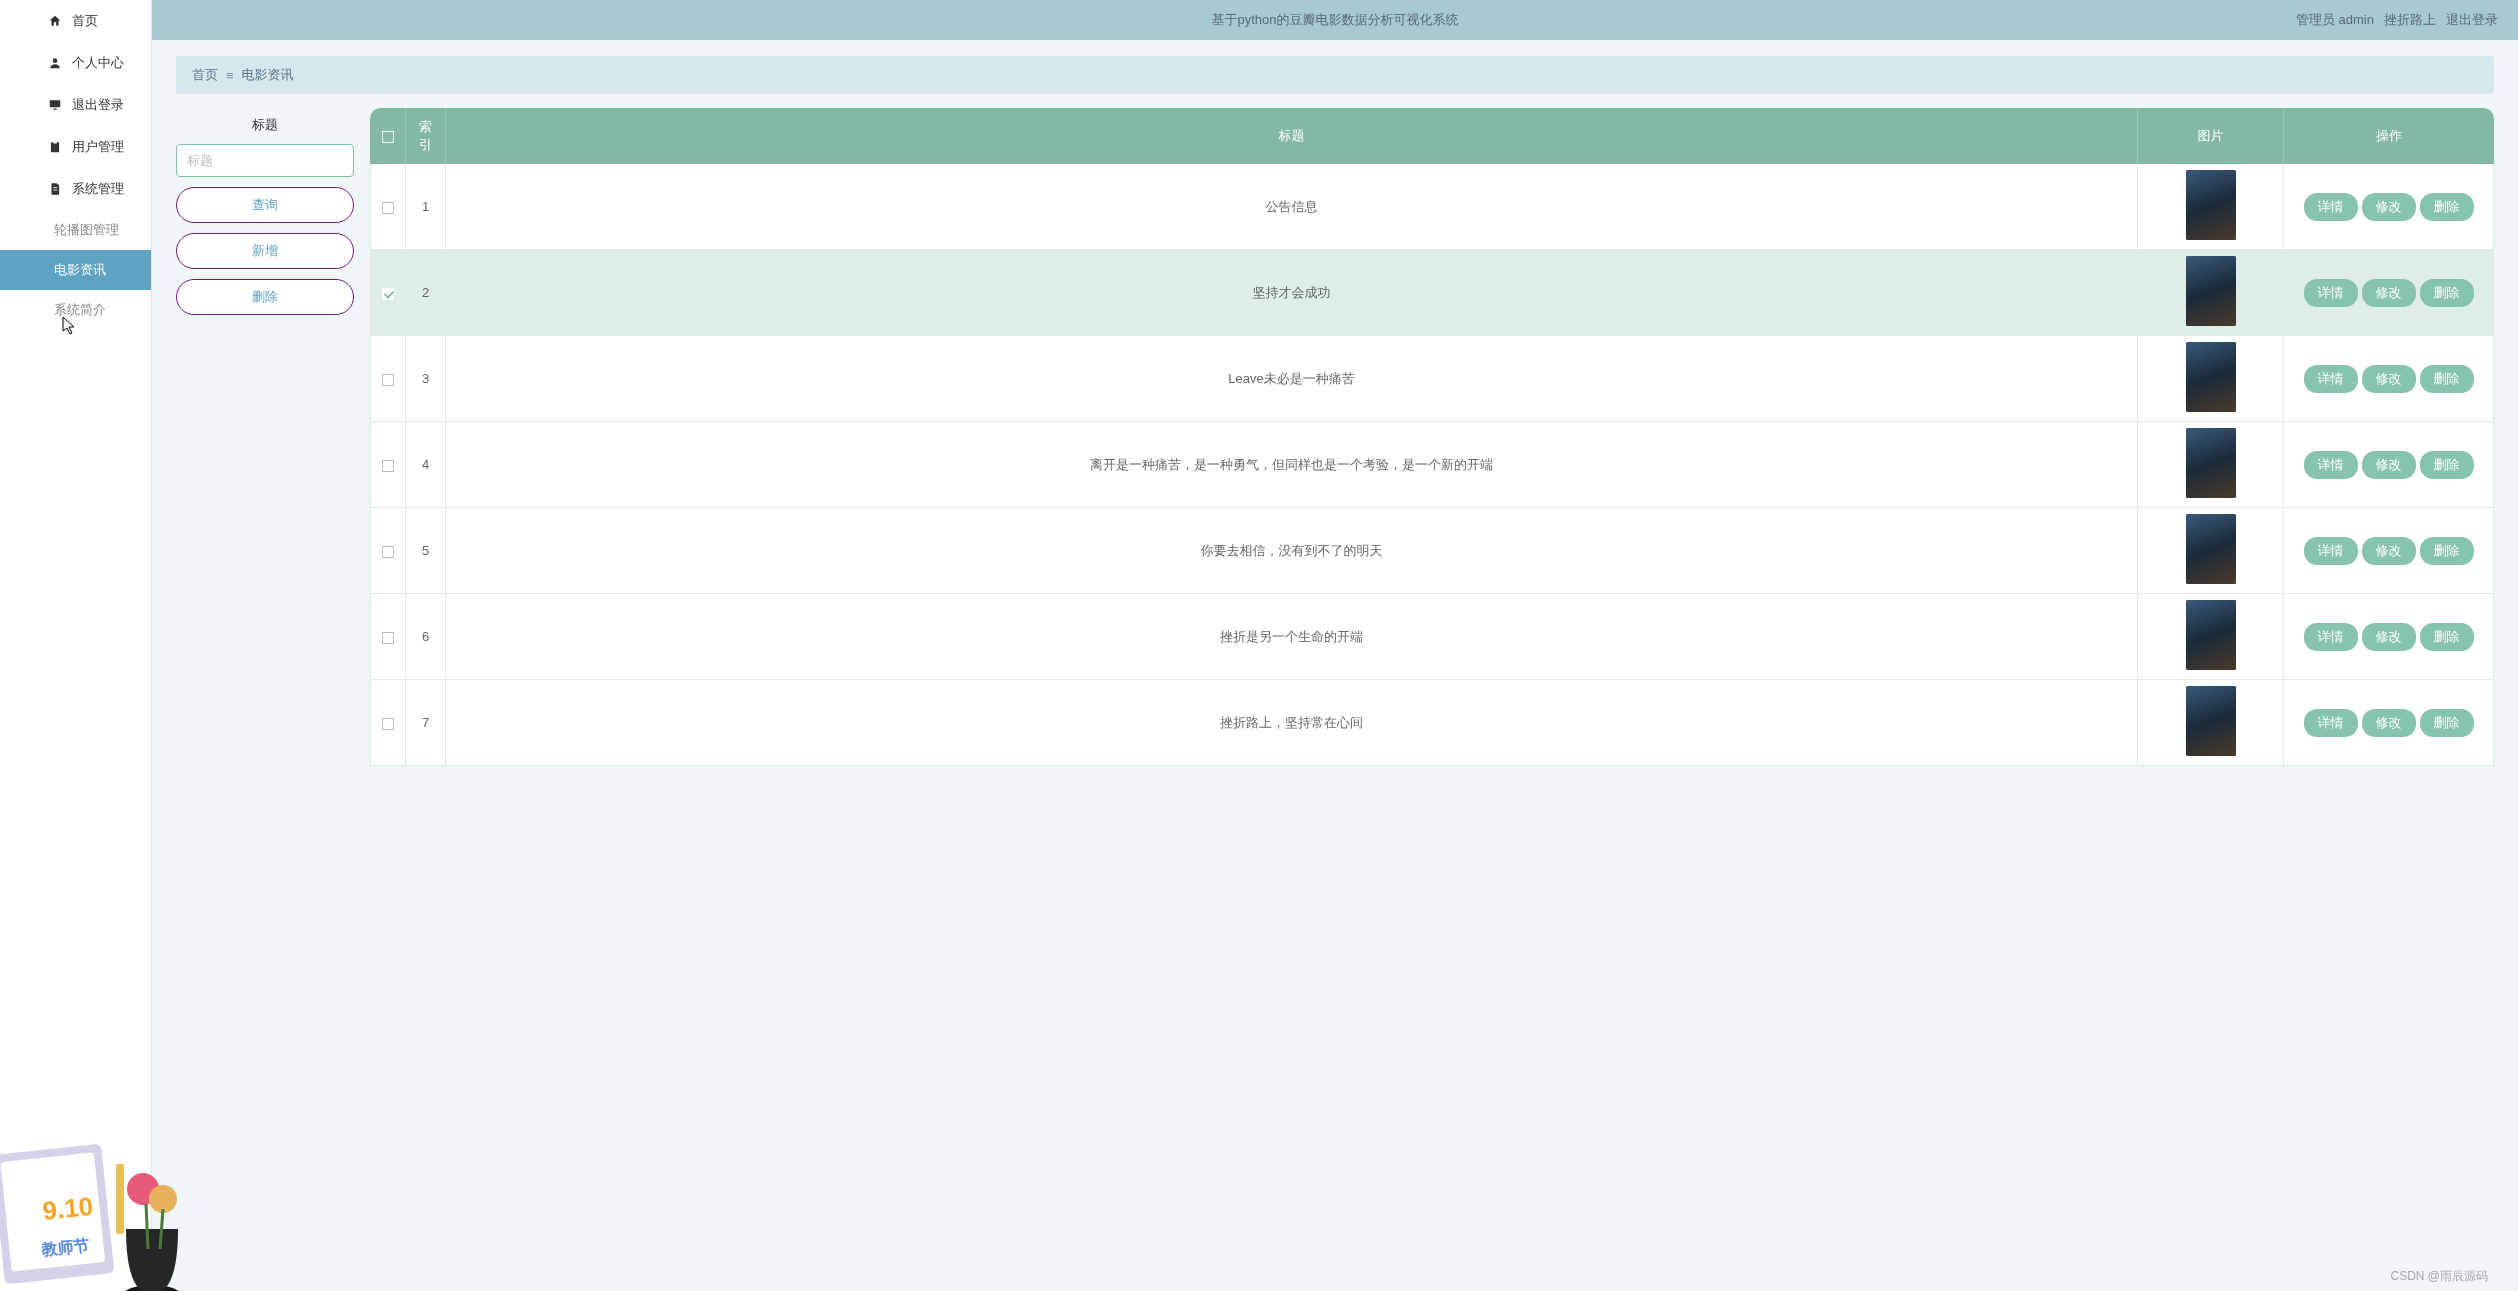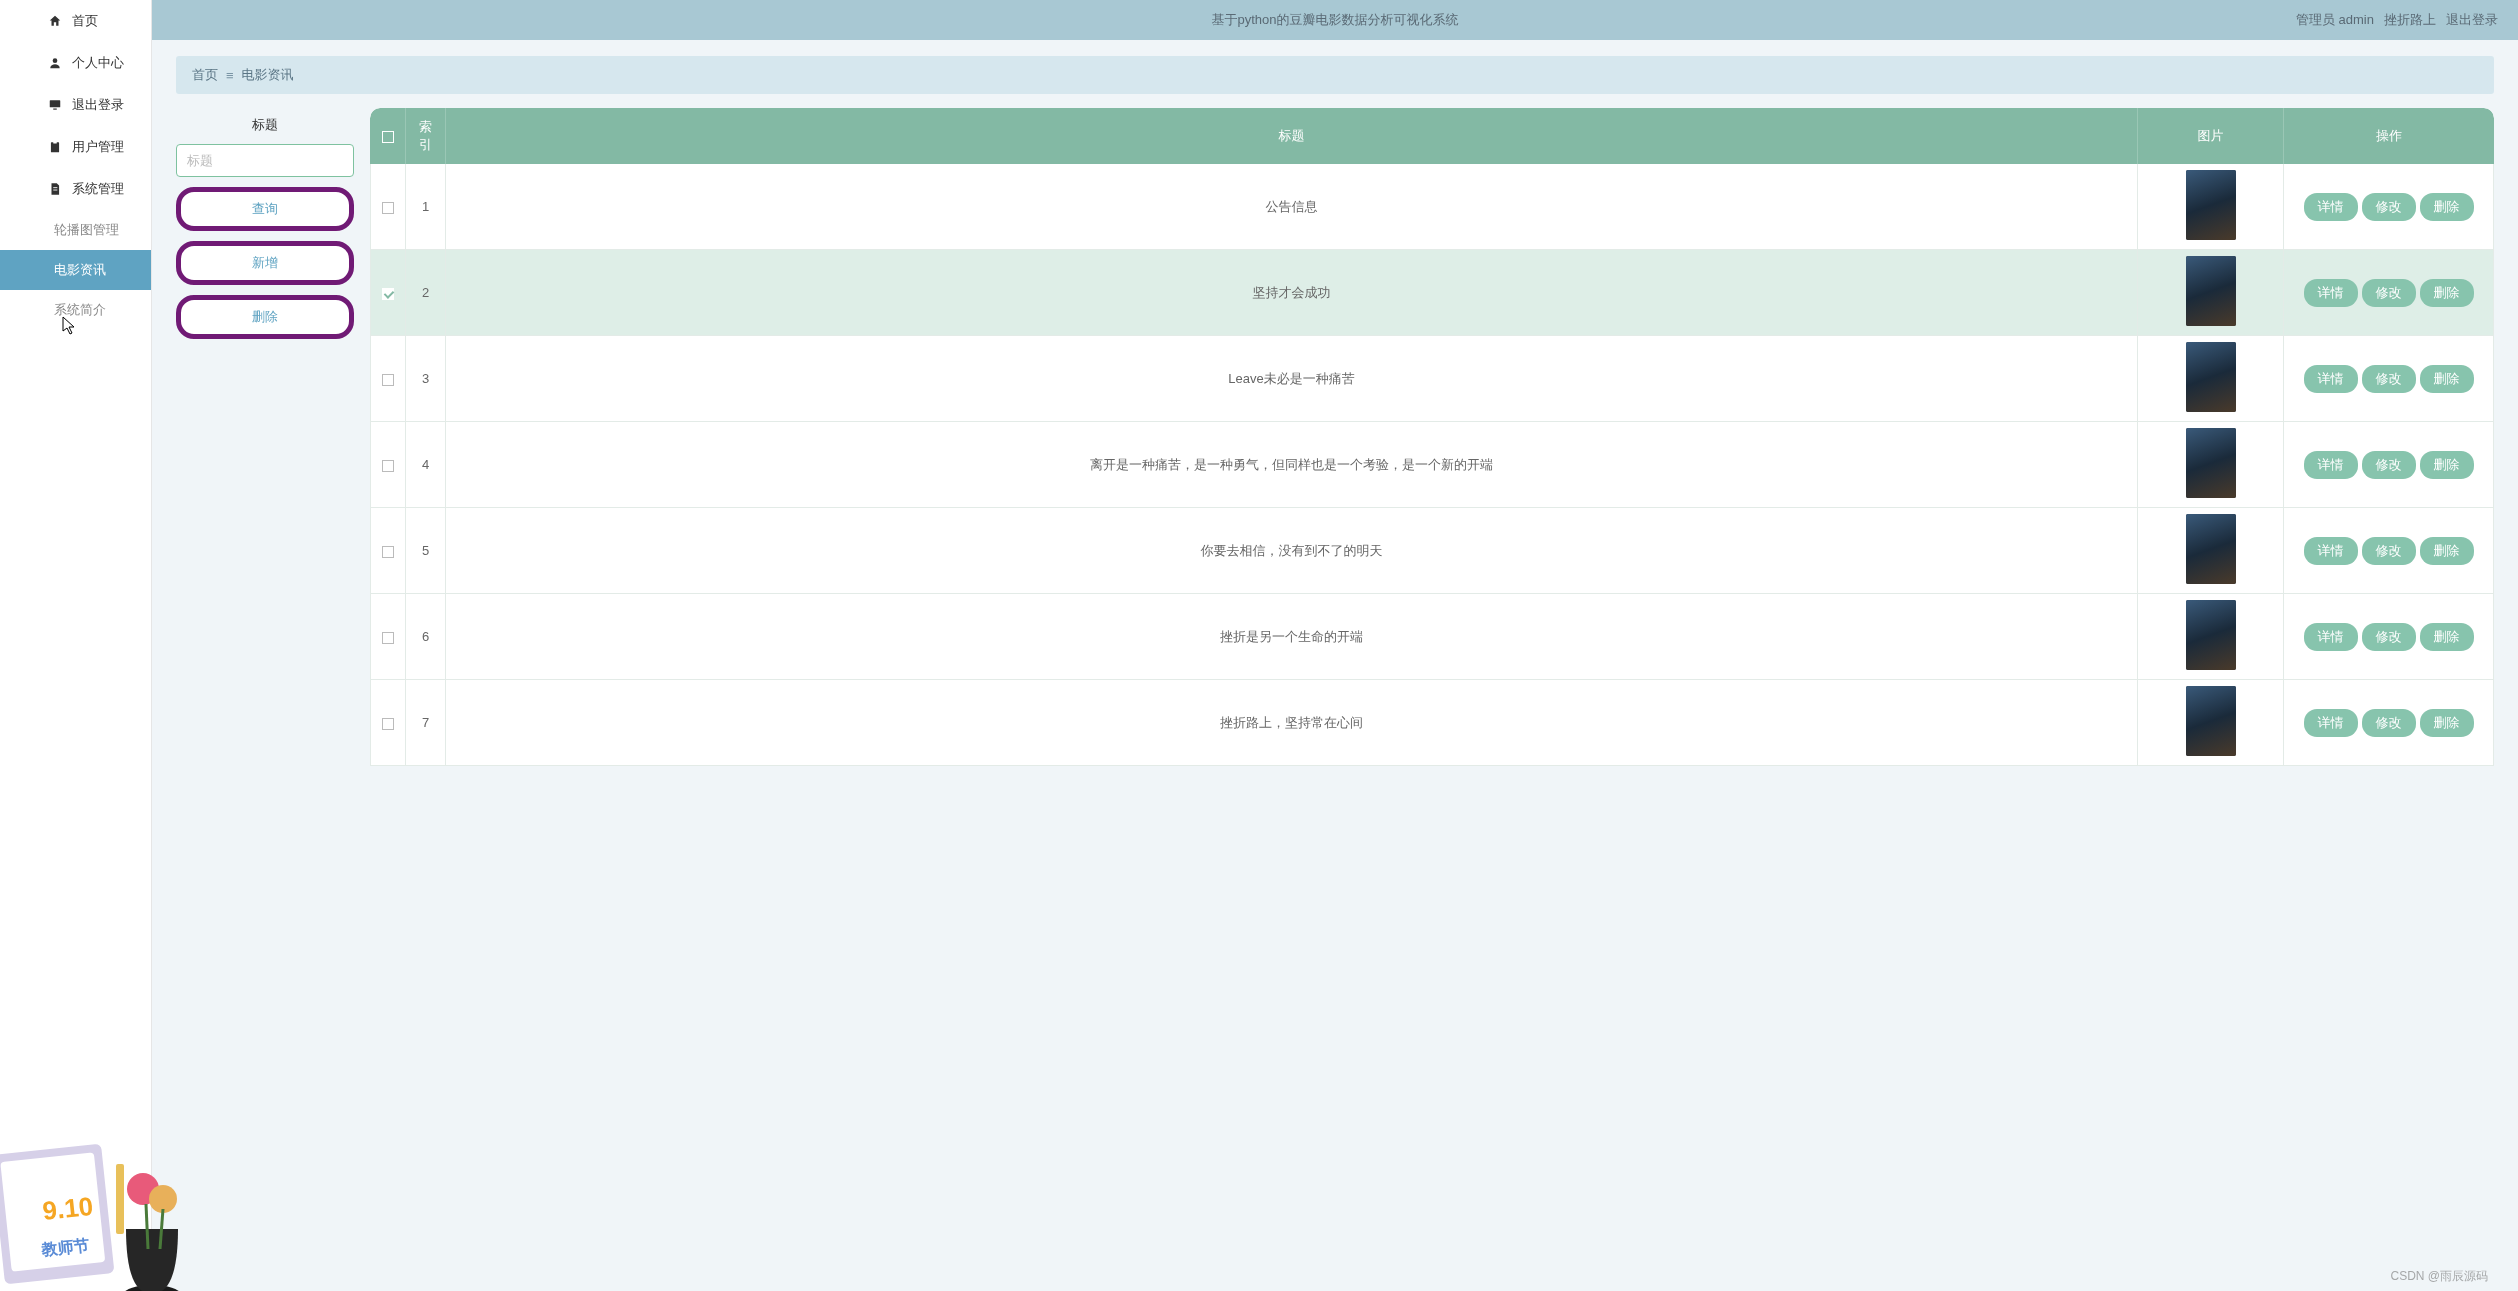--- a/index.html
+++ b/index.html
@@ -24,21 +24,21 @@
     
     .breadcrumb { margin: 16px 24px 0 24px; background: #d6e7ee; padding: 10px 16px; font-size: 13px; color: #5a7585; border-radius: 3px; display: flex; align-items: center; gap: 8px; }
     .breadcrumb .sep { color: #7a95a5; }
     
     .content { display: flex; margin: 14px 24px 0 24px; gap: 16px; flex: 1; overflow: hidden; }
     
     .filter-panel { width: 178px; flex-shrink: 0; }
     .filter-label { text-align: center; padding: 8px 0 10px 0; font-size: 13px; color: #333; }
     .filter-input { width: 100%; border: 1px solid #7ec2a0; border-radius: 4px; padding: 8px 10px; font-size: 13px; outline: none; margin-bottom: 10px; }
     .filter-input::placeholder { color: #bbb; }
-    .filter-btn { width: 100%; border: 5px solid #701a75; background: #fff; color: #5fa3c2; padding: 8px 0; border-radius: 18px; font-size: 13px; cursor: pointer; margin-bottom: 10px; }
+    .filter-btn { width: 100%; border: 1px solid #701a75; background: #fff; color: #5fa3c2; padding: 8px 0; border-radius: 18px; font-size: 13px; cursor: pointer; margin-bottom: 10px; }
     
     .table-wrap { flex: 1; overflow: auto; border-radius: 10px 10px 0 0; }
     table { width: 100%; border-collapse: separate; border-spacing: 0; background: #fff; }
     thead th { background: #83b9a4; color: #fff; font-weight: normal; font-size: 13px; padding: 10px 8px; border-right: 1px solid #9ac7b5; }
     thead th:first-child { border-top-left-radius: 10px; width: 36px; }
     thead th:nth-child(2) { width: 40px; }
     thead th:nth-child(4) { width: 146px; }
     thead th:last-child { border-top-right-radius: 10px; border-right: none; width: 210px; }
     tbody td { border: 1px solid #e3ebe7; border-top: none; border-left: none; padding: 6px 8px; font-size: 13px; color: #666; text-align: center; vertical-align: middle; }
     tbody tr td:first-child { border-left: 1px solid #e3ebe7; }

